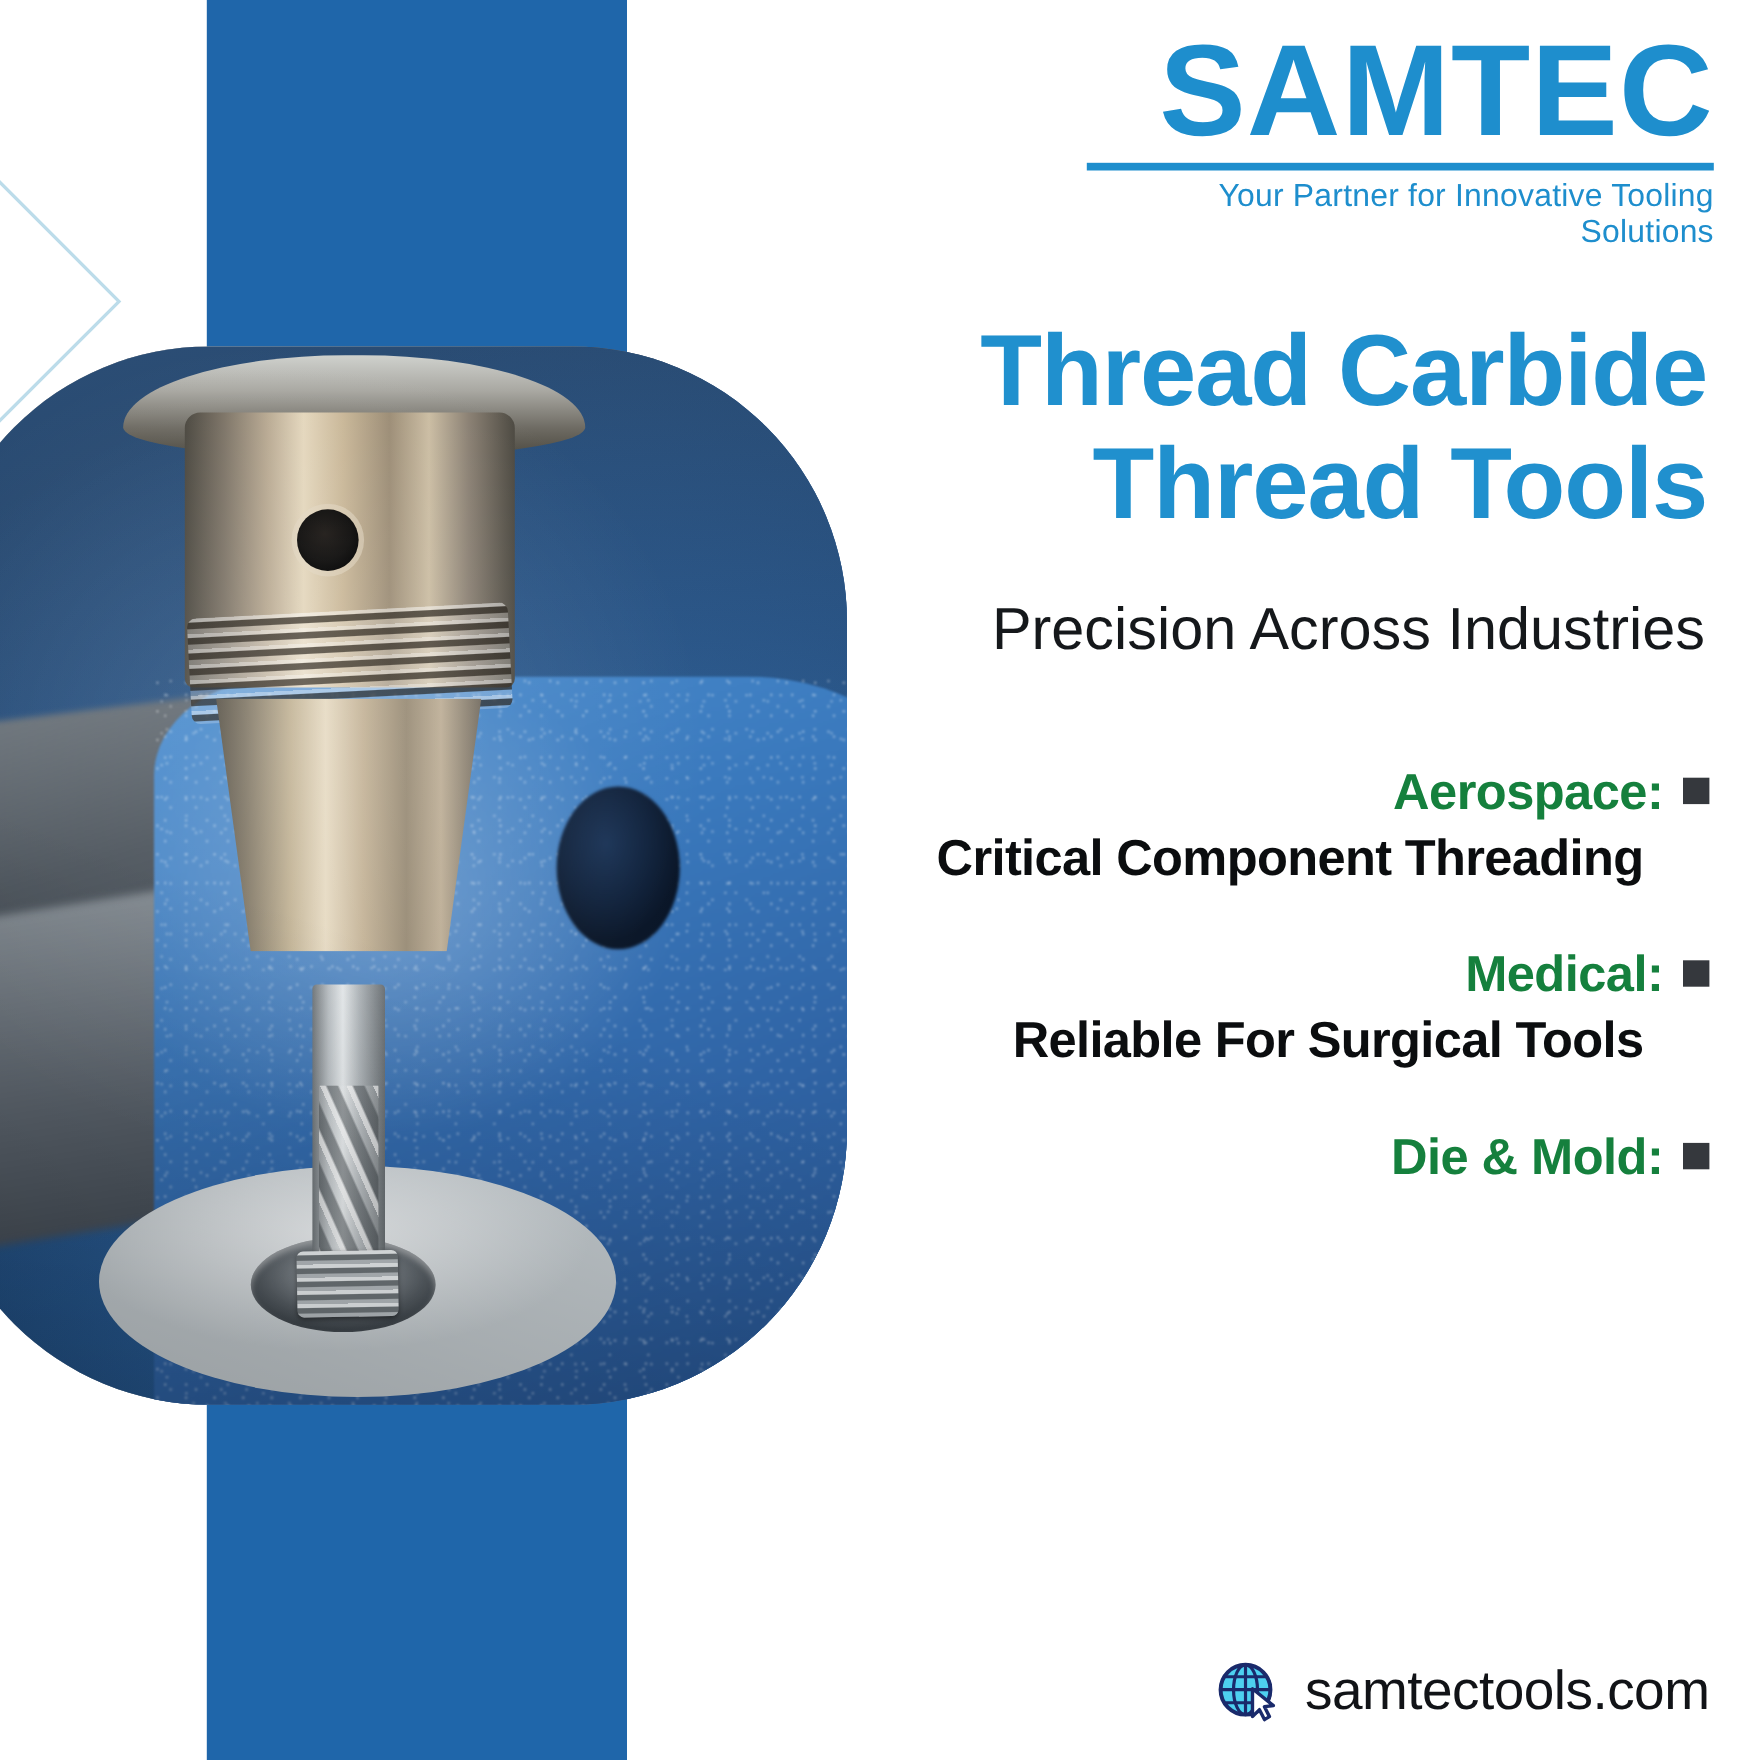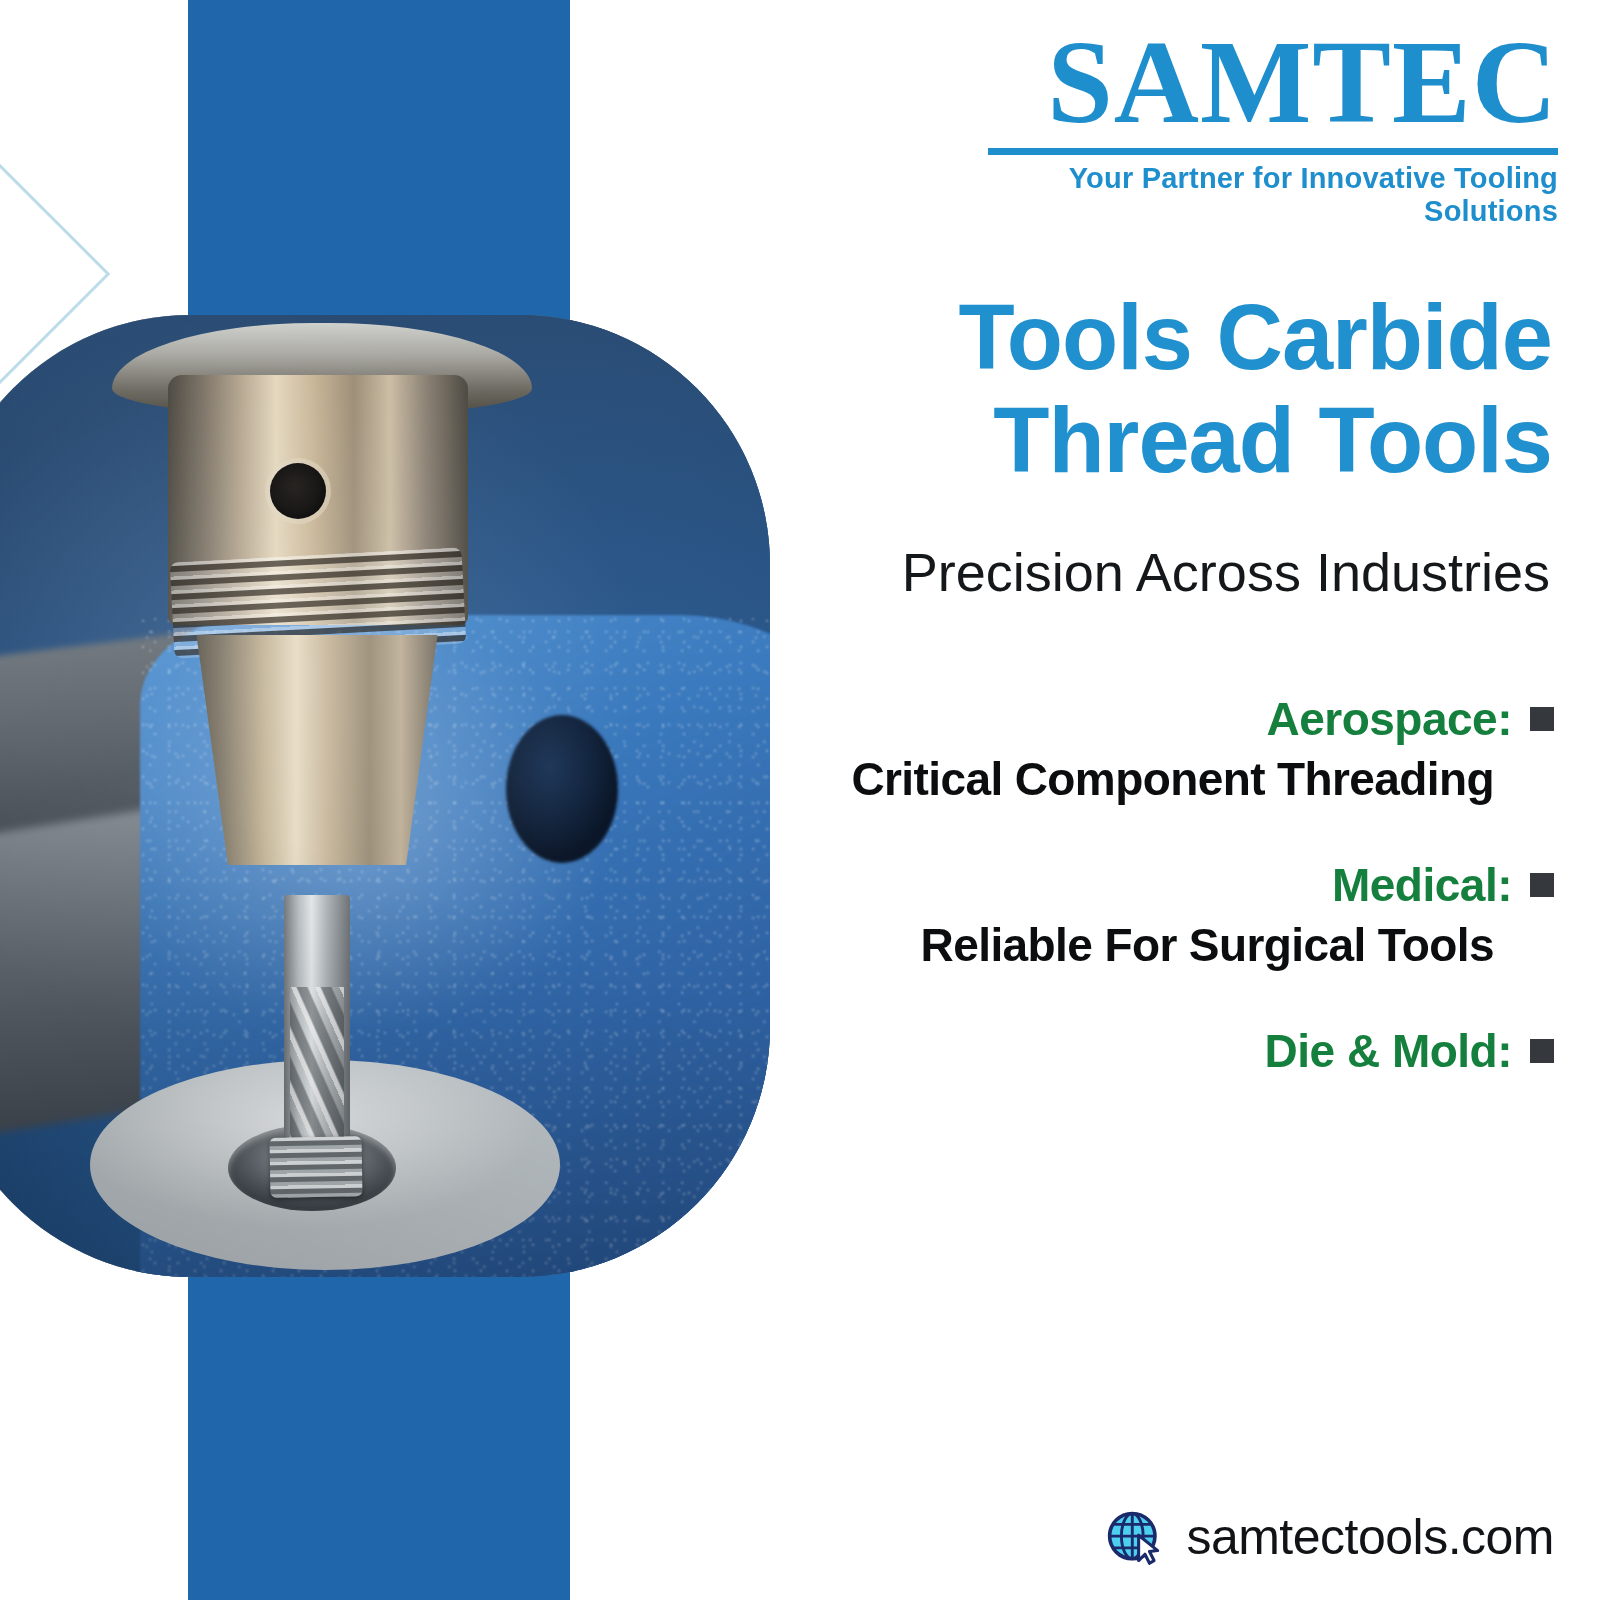--- a/index.html
+++ b/index.html
@@ -260,33 +260,32 @@
     top: 24px;
     width: 570px;
     text-align: right;
   }
   .logo-word {
     font-size: 118px;
     font-weight: bold;
     letter-spacing: 1px;
     color: #1e8ecd;
     line-height: 1.0;
-    font-family: Liberation Serif, serif;
+    font-family: Liberation Sans, sans-serif;
   }
   .logo-rule {
     height: 7px;
     background: #1e8ecd;
     margin: 6px 0 7px 0;
   }
   .logo-tagline {
     font-size: 29px;
     color: #1e8ecd;
     letter-spacing: 0.2px;
     font-family: "Liberation Sans", sans-serif;
-    font-weight: bold;
   }
 
   .headline {
     position: absolute;
     right: 48px;
     top: 286px;
     width: 740px;
     text-align: right;
     color: #2090ce;
     font-weight: bold;
@@ -391,21 +390,21 @@
     <div class="photo-shade"></div>
   </div>
 
   <div class="logo-block">
     <div class="logo-word">SAMTEC</div>
     <div class="logo-rule"></div>
     <div class="logo-tagline">Your Partner for Innovative Tooling Solutions</div>
   </div>
 
   <div class="headline">
-    <div>Tools Carbide</div>
+    <div>Thread Carbide</div>
     <div>Thread Tools</div>
   </div>
 
   <div class="subhead">Precision Across Industries</div>
 
   <div class="bullets">
 
     <div class="bullet-group">
       <div class="bullet-label-row">
         <span class="bullet-label">Aerospace:</span>

